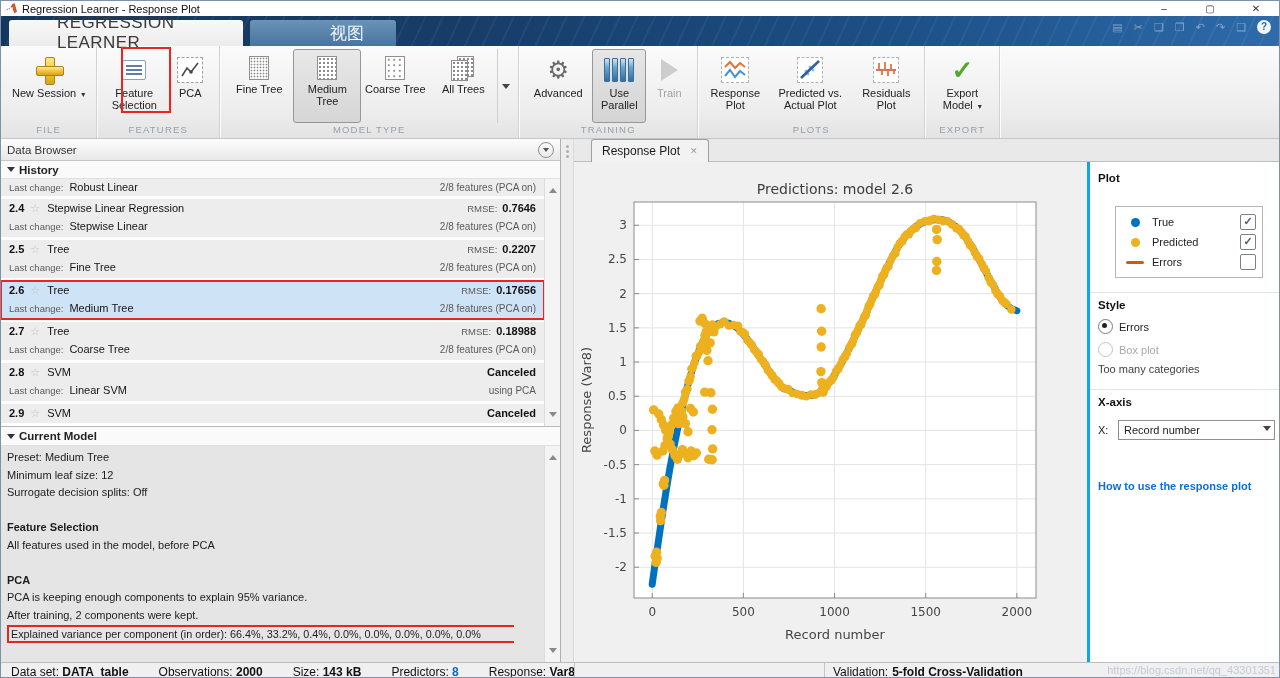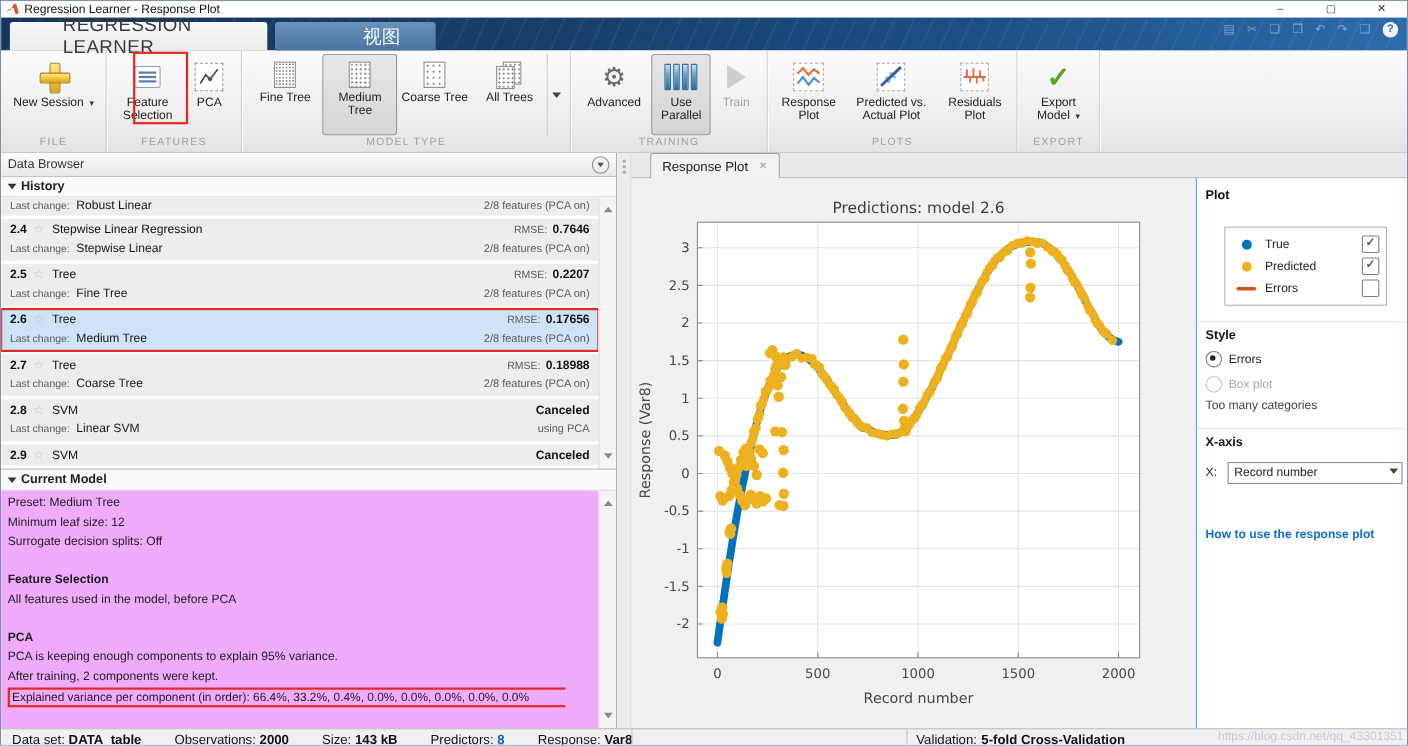--- a/index.html
+++ b/index.html
@@ -96,38 +96,38 @@
   .hmvalue{font-size:11px;font-weight:600;color:#111;}
   .hline2{display:flex;align-items:baseline;padding:2px 8px 3px 8px;height:14px;}
   .hlclabel{font-size:9.5px;color:#5a5a5a;margin-right:6px;}
   .hlcvalue{font-size:11px;color:#161616;}
   .hnote{margin-left:auto;font-size:10px;color:#5a5a5a;}
   .vscroll{width:15px;background:#f4f4f4;border-left:1px solid #dcdcdc;display:flex;flex-direction:column;
            justify-content:space-between;align-items:center;}
   .sarr{width:0;height:0;border:4px solid transparent;}
   .sarr.up{border-bottom:5px solid #8a8a8a;margin-top:5px;}
   .sarr.down{border-top:5px solid #8a8a8a;margin-bottom:5px;}
-  .cm-wrap{flex:1;display:flex;background:#f0abfc;overflow:hidden;gap:30px;}
+  .cm-wrap{flex:1;display:flex;background:#e5e5e5;overflow:hidden;gap:30px;}
   .cm-lines{flex:1;padding:3px 6px;overflow:hidden;}
   .cmline{font-size:11px;line-height:17.5px;color:#1c1c1c;white-space:nowrap;}
   .cmline.bold{font-weight:bold;}
   .cmline.annotated{border:2px solid #e8251f;line-height:14px;margin:1px 0;padding:0 2px;font-size:10.8px;width:536px;box-sizing:border-box;}
   
   .gutter{width:15px;background:#ececec;border-right:1px solid #dadada;box-sizing:border-box;}
   .gutter-dots{margin:6px auto 0;width:3px;}
   .gutter-dots i{display:block;width:3px;height:3px;border-radius:50%;background:#aeaeae;margin-bottom:2px;}
   .doccol{flex:1;display:flex;flex-direction:column;}
   .tabbar{height:23px;background:#e9e9e9;border-bottom:1px solid #bdbdbd;display:flex;align-items:flex-end;}
   .doctab{margin-left:17px;height:22px;background:#f2f2f2;border:1px solid #9f9f9f;border-bottom:none;
           border-radius:3px 3px 0 0;display:flex;align-items:center;padding:0 10px;font-size:12px;color:#1a1a1a;margin-bottom:-1px;}
   .doctab .close{margin-left:10px;font-size:9px;color:#9b9b9b;}
   .doccontent{flex:1;display:flex;}
   .plotregion{width:513px;background:#f0f0f0;position:relative;}
   
-  .panel{width:192px;background:#fff;border-left:1px solid #0ea5e9;box-sizing:border-box;
+  .panel{width:192px;background:#fff;border-left:3px solid #0ea5e9;box-sizing:border-box;
          padding:10px 8px;font-size:11px;color:#222;}
   .phead{font-weight:bold;font-size:11.5px;color:#111;}
   .legendbox{margin:22px 2px 0 17px;width:148px;border:1px solid #b5b5b5;padding:5px 6px;box-sizing:border-box;}
   .lrow{display:flex;align-items:center;height:20px;}
   .lmark{width:26px;display:flex;justify-content:center;}
   .lmark.dot i{width:9px;height:9px;border-radius:50%;display:block;}
   .lmark.line i{width:18px;height:3px;border-radius:2px;display:block;}
   .llabel{flex:1;padding-left:4px;}
   .lcheck{width:14px;height:14px;border:1px solid #808080;border-radius:2px;background:#fff;
           font-size:11px;line-height:13px;text-align:center;color:#44617e;font-weight:bold;}

